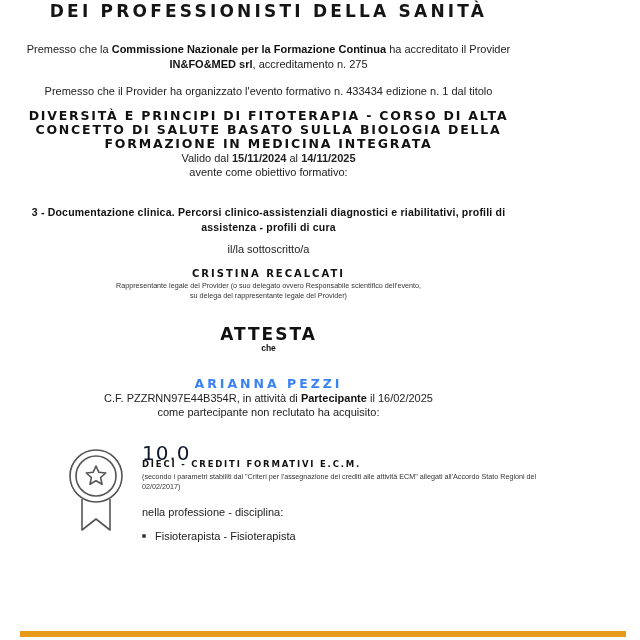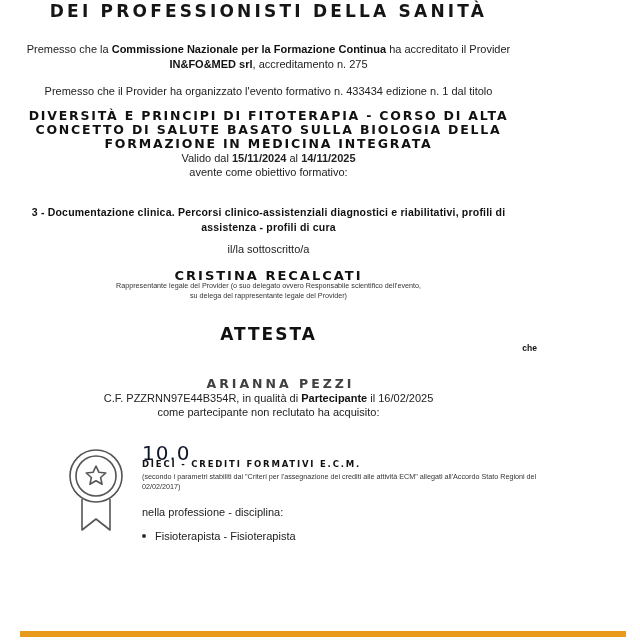--- a/index.html
+++ b/index.html
@@ -6,24 +6,24 @@
     body { width: 640px; height: 640px; position: relative; overflow: hidden; color: #111; font-family: "Liberation Sans", sans-serif; }
     .abs { position: absolute; }
     .center { left: 0; width: 537px; text-align: center; }
     .heading-top { top: 0px; font-family: "DejaVu Sans", sans-serif; font-weight: bold; font-size: 17px; letter-spacing: 3.2px; color: #151515; line-height: 22px; }
     .para { font-size: 11px; line-height: 15px; color: #222; }
     .para b { color: #111; }
     .title { font-family: "DejaVu Sans", sans-serif; font-weight: bold; font-size: 12.5px; letter-spacing: 1.8px; line-height: 14px; color: #111; }
     .valid { font-size: 11px; line-height: 14px; color: #222; }
     .objective { font-size: 10.5px; font-weight: bold; line-height: 15px; color: #111; letter-spacing: 0.2px; margin-top: 27px; }
     .small { font-size: 7.2px; line-height: 10px; color: #333; }
-    .signer { font-family: "DejaVu Sans", sans-serif; font-weight: bold; font-size: 13px; letter-spacing: 2px; color: #111; }
+    .signer { font-family: "DejaVu Sans", sans-serif; font-weight: bold; font-size: 10px; letter-spacing: 2px; color: #111; }
     .attesta { font-family: "DejaVu Sans", sans-serif; font-weight: bold; font-size: 17px; letter-spacing: 2px; color: #111; }
-    .che { font-size: 8.5px; font-weight: bold; color: #111; text-align: right; }
-    .participant { font-family: "DejaVu Sans", sans-serif; font-weight: bold; font-size: 12.5px; letter-spacing: 3px; color: #404040; padding-left: 12px; }
+    .che { font-size: 8.5px; font-weight: bold; color: #111; }
+    .participant { font-family: "DejaVu Sans", sans-serif; font-weight: bold; font-size: 12.5px; letter-spacing: 3px; color: #3b82f6; }
     .credits-num { font-family: "DejaVu Sans", sans-serif; font-size: 20px; letter-spacing: 1px; color: #0f172a; line-height: 20px; }
     .credits-label { font-family: "DejaVu Sans", sans-serif; font-weight: bold; font-size: 8.5px; letter-spacing: 1.8px; color: #111; }
     .credits-note { font-size: 7.2px; line-height: 10px; color: #333; width: 420px; }
     .prof-label { font-size: 11px; color: #222; }
     .prof-item { font-size: 11px; color: #222; }
     .bullet { display: inline-block; width: 4px; height: 4px; background: #333; border-radius: 50%; margin-right: 9px; vertical-align: middle; position: relative; top: -1px; }
     .bottom-bar { left: 20px; top: 631px; width: 606px; height: 6px; }
   </style>
 </head>
 <body>
@@ -64,21 +64,21 @@
     <div>Rappresentante legale del Provider (o suo delegato ovvero Responsabile scientifico dell'evento,</div>
     <div>su delega del rappresentante legale del Provider)</div>
   </div>
 
   <div class="abs center attesta" style="top:324px;">ATTESTA</div>
   <div class="abs center che" style="top:343px;">che</div>
 
   <div class="abs center participant" style="top:376px;">ARIANNA PEZZI</div>
 
   <div class="abs center para" style="top:391px;">
-    <span>C.F. PZZRNN97E44B354R, in qualità di </span><b>Partecipante</b><span> il 16/02/2025</span>
+    <span>C.F. PZZRNN97E44B354R, in attività di </span><b>Partecipante</b><span> il 16/02/2025</span>
   </div>
   <div class="abs center para" style="top:405px;">come partecipante non reclutato ha acquisito:</div>
 
   <div class="abs" style="left:66px; top:446px; width:60px; height:90px;">
     <svg width="60" height="90" viewBox="0 0 60 90" fill="none" stroke="#555" stroke-width="1.6" stroke-linejoin="round">
       <circle cx="30" cy="30" r="26"></circle>
       <circle cx="30" cy="30" r="20"></circle>
       <polygon points="30,20 32.9,26.3 39.8,27 34.6,31.5 36.1,38.3 30,34.8 23.9,38.3 25.4,31.5 20.2,27 27.1,26.3"></polygon>
       <polyline points="16,53 16,84 30,73 44,84 44,53"></polyline>
     </svg>

